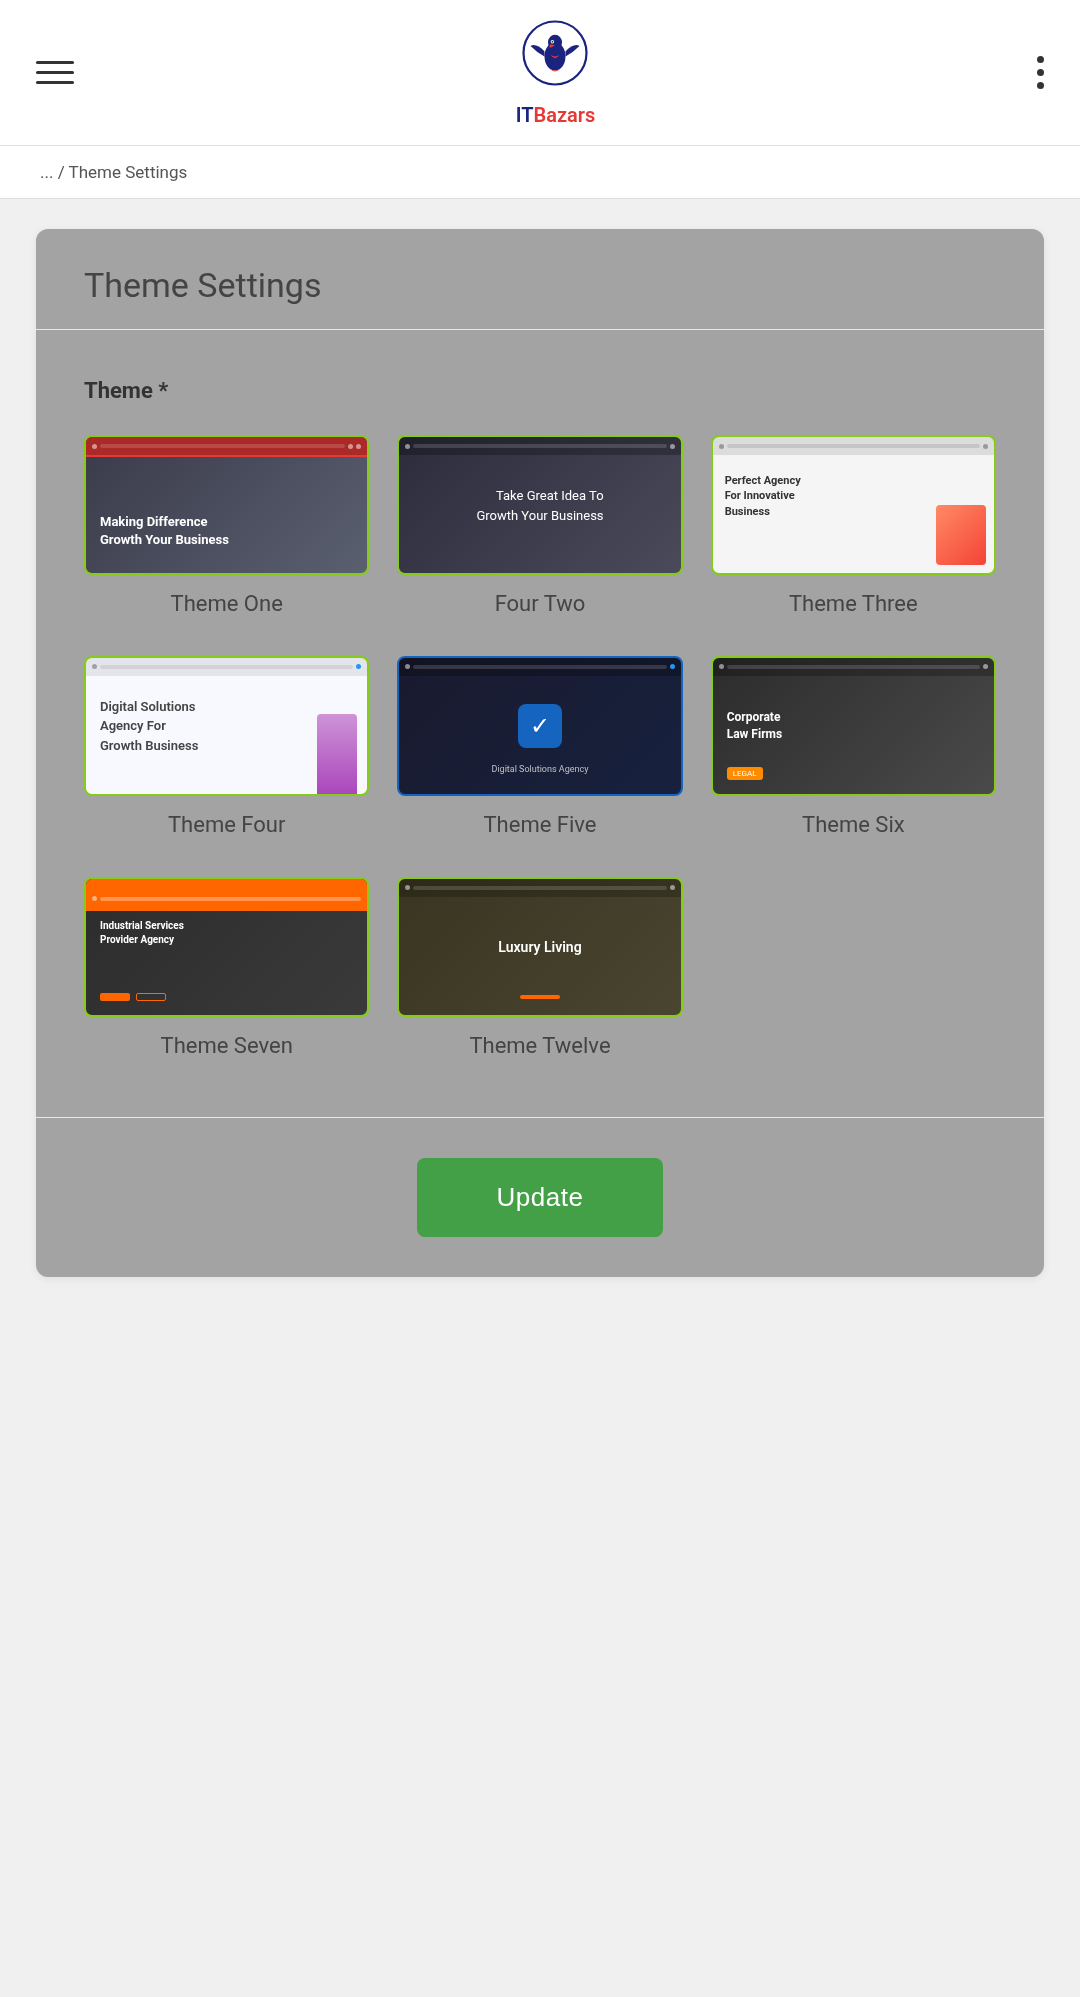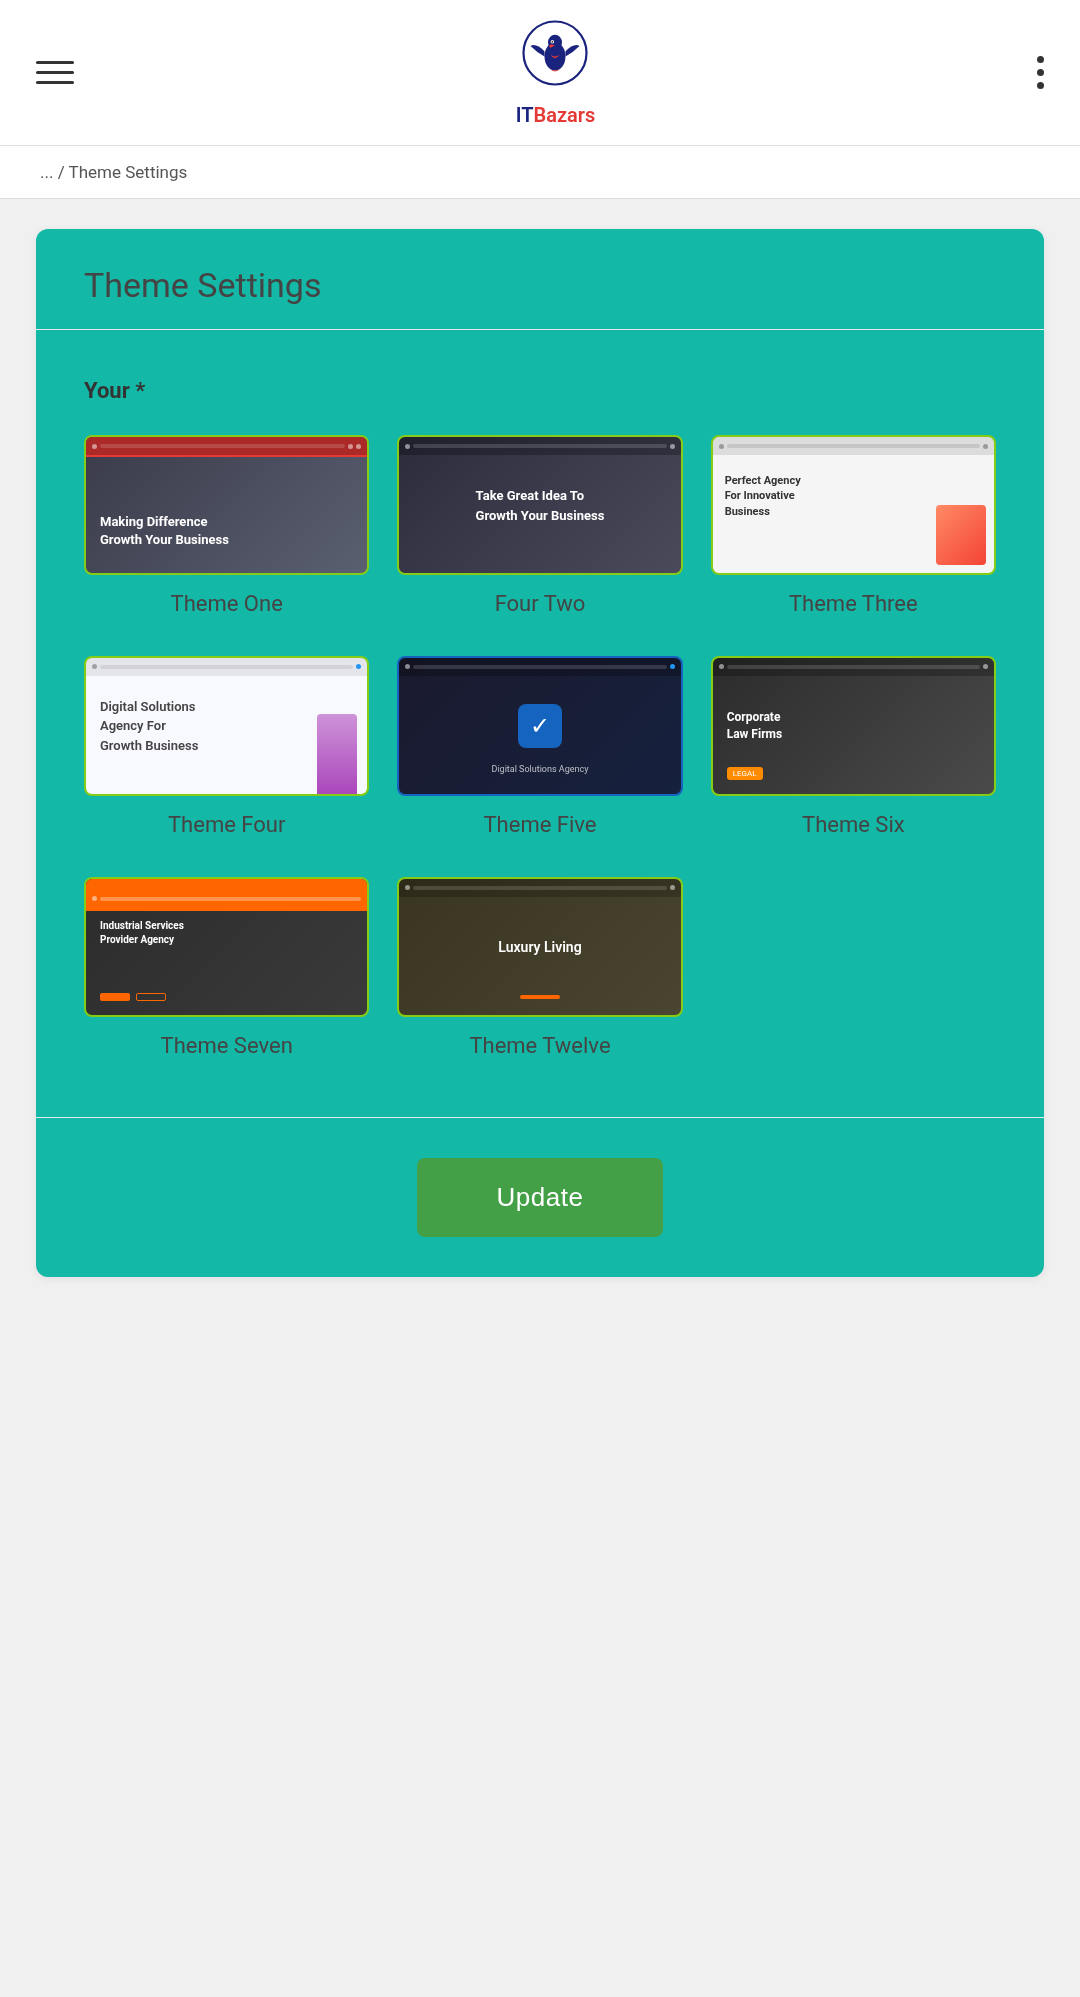--- a/index.html
+++ b/index.html
@@ -75,21 +75,21 @@
       font-size: 17px;
       color: #555;
     }
 
     
     .main-content {
       padding: 30px 36px;
     }
 
     .card {
-      background: #14b8a6;
+      background: #a3a3a3;
       border-radius: 12px;
       box-shadow: 0 2px 8px rgba(0,0,0,0.07);
       overflow: hidden;
     }
 
     .card-header {
       padding: 36px 48px 24px;
       border-bottom: 1px solid #e8e8e8;
     }
 
@@ -170,22 +170,22 @@
     .t2 {
       background: linear-gradient(135deg, #2c2c3c 0%, #4a4a5a 100%);
     }
     .t2-text {
       position: absolute;
       top: 50%;
       left: 50%;
       transform: translate(-50%, -50%);
       color: #fff;
       font-size: 13px;
-      font-weight: 700;
-      text-align: left;
+      font-weight: 400;
+      text-align: right;
       line-height: 1.5;
     }
 
     
     .t3 {
       background: #f5f5f5;
     }
     .t3-inner {
       padding: 16px 12px;
     }
@@ -434,21 +434,21 @@
   <span>... / Theme Settings</span>
 </div>
 
 <div class="main-content">
   <div class="card">
     <div class="card-header">
       <h1 class="card-title">Theme Settings</h1>
     </div>
 
     <div class="card-body">
-      <div class="theme-label">Your *</div>
+      <div class="theme-label">Theme *</div>
 
       <div class="theme-grid">
 
         <div class="theme-item">
           <div class="theme-thumbnail t1">
             <div class="thumb-nav">
               <div class="thumb-nav-dot"></div>
               <div class="thumb-nav-line"></div>
               <div class="thumb-nav-dot"></div>
               <div class="thumb-nav-dot"></div>

